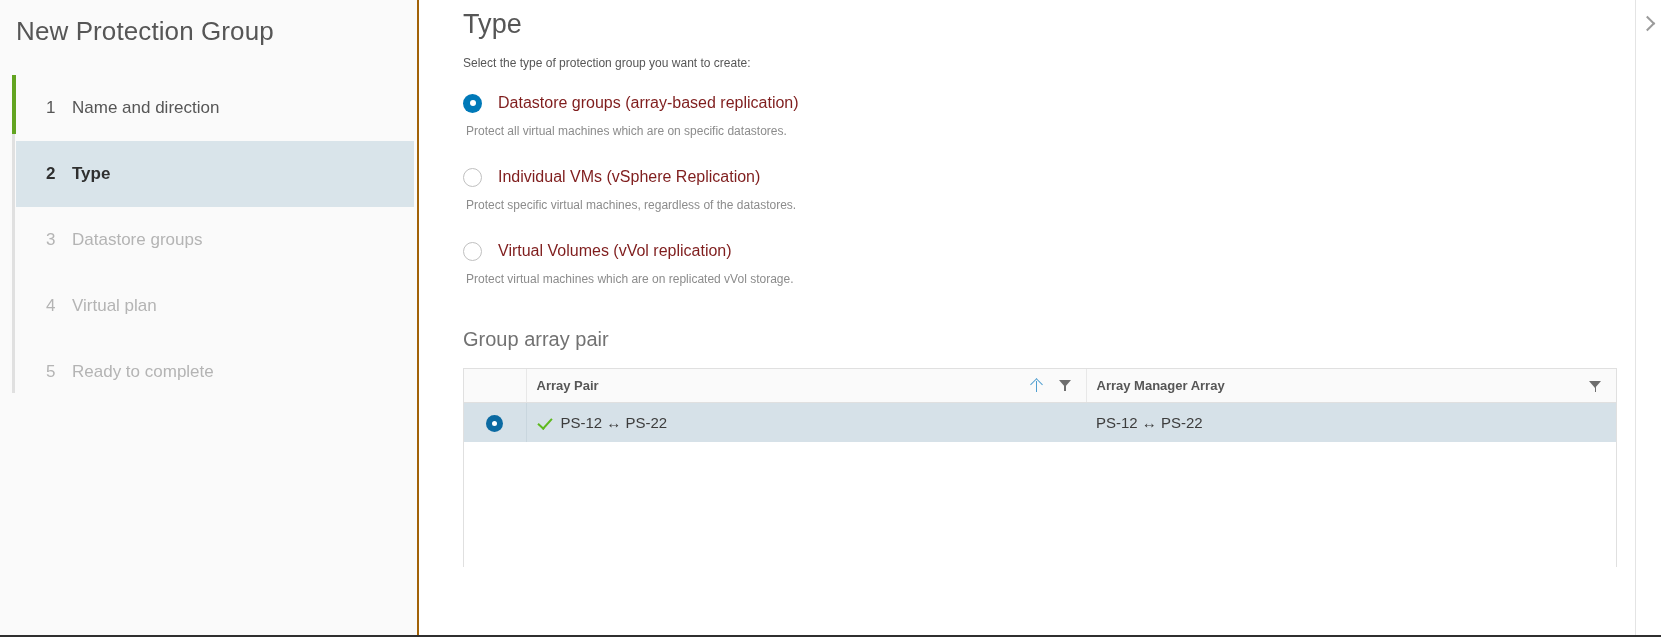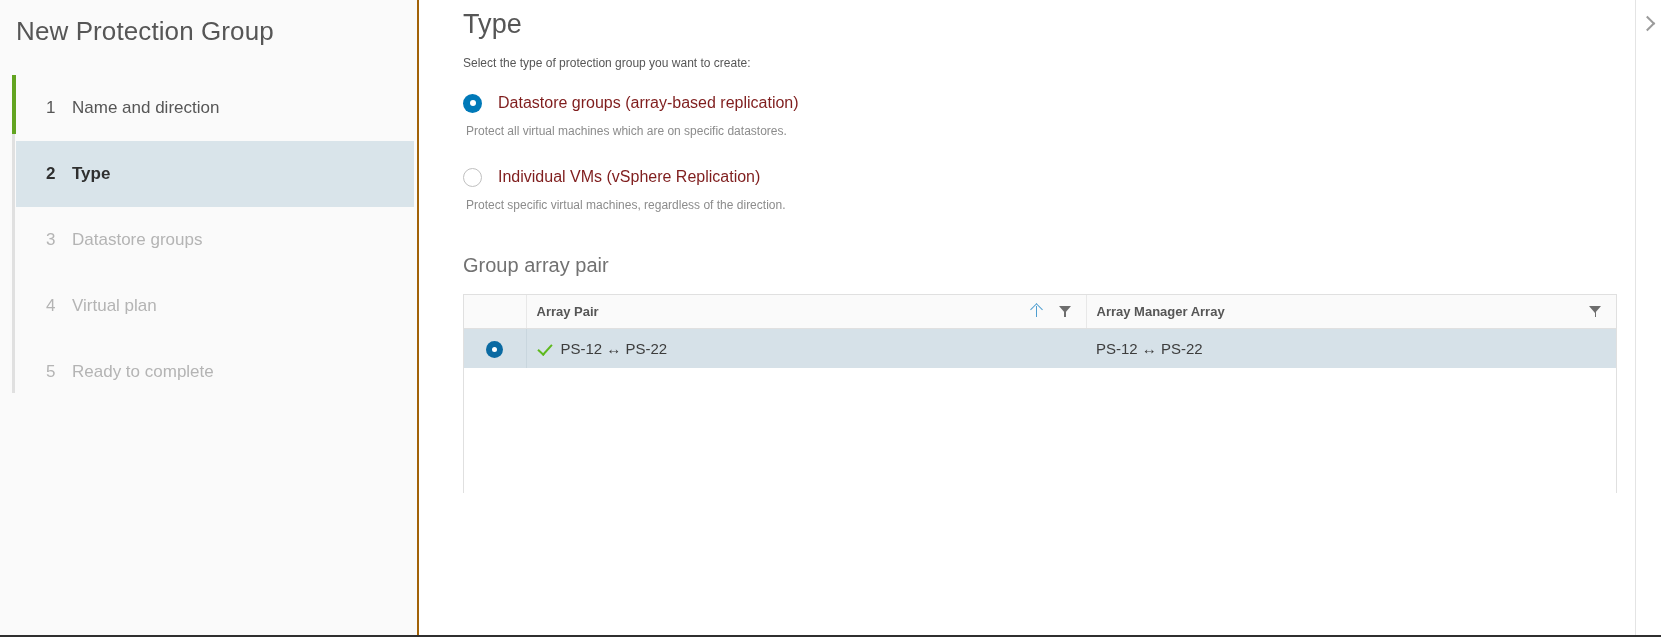--- a/index.html
+++ b/index.html
@@ -195,21 +195,21 @@
     text-align: left;
     padding: 0 10px;
     vertical-align: middle;
   }
   .th-select { width: 62px; border-right: 1px solid #e8e8e8; padding: 0 !important; }
   .th-arraypair { width: 560px; border-right: 1px solid #e8e8e8; }
   .th-managerpair { width: auto; }
 
   .th-inner {
     display: flex;
-    align-items: center;
+    align-items: flex-end;
     justify-content: space-between;
     width: 100%;
   }
   .th-icons {
     display: flex;
     align-items: center;
     gap: 16px;
     padding-right: 4px;
   }
 
@@ -388,23 +388,30 @@
           <span class="radio-label">Datastore groups (array-based replication)</span>
         </div>
         <div class="radio-help">Protect all virtual machines which are on specific datastores.</div>
       </div>
 
       <div class="radio-block">
         <div class="radio-row">
           <span class="radio"></span>
           <span class="radio-label">Individual VMs (vSphere Replication)</span>
         </div>
-        <div class="radio-help">Protect specific virtual machines, regardless of the direction.</div>
-      </div>
-
+        <div class="radio-help">Protect specific virtual machines, regardless of the datastores.</div>
+      </div>
+
+      <div class="radio-block">
+        <div class="radio-row">
+          <span class="radio"></span>
+          <span class="radio-label">Virtual Volumes (vVol replication)</span>
+        </div>
+        <div class="radio-help">Protect virtual machines which are on replicated vVol storage.</div>
+      </div>
 
     </div>
 
     <h2 class="section-title">Group array pair</h2>
 
     <div class="table-wrap">
       <table class="tbl">
         <thead>
           <tr>
             <th class="th-select"></th>

